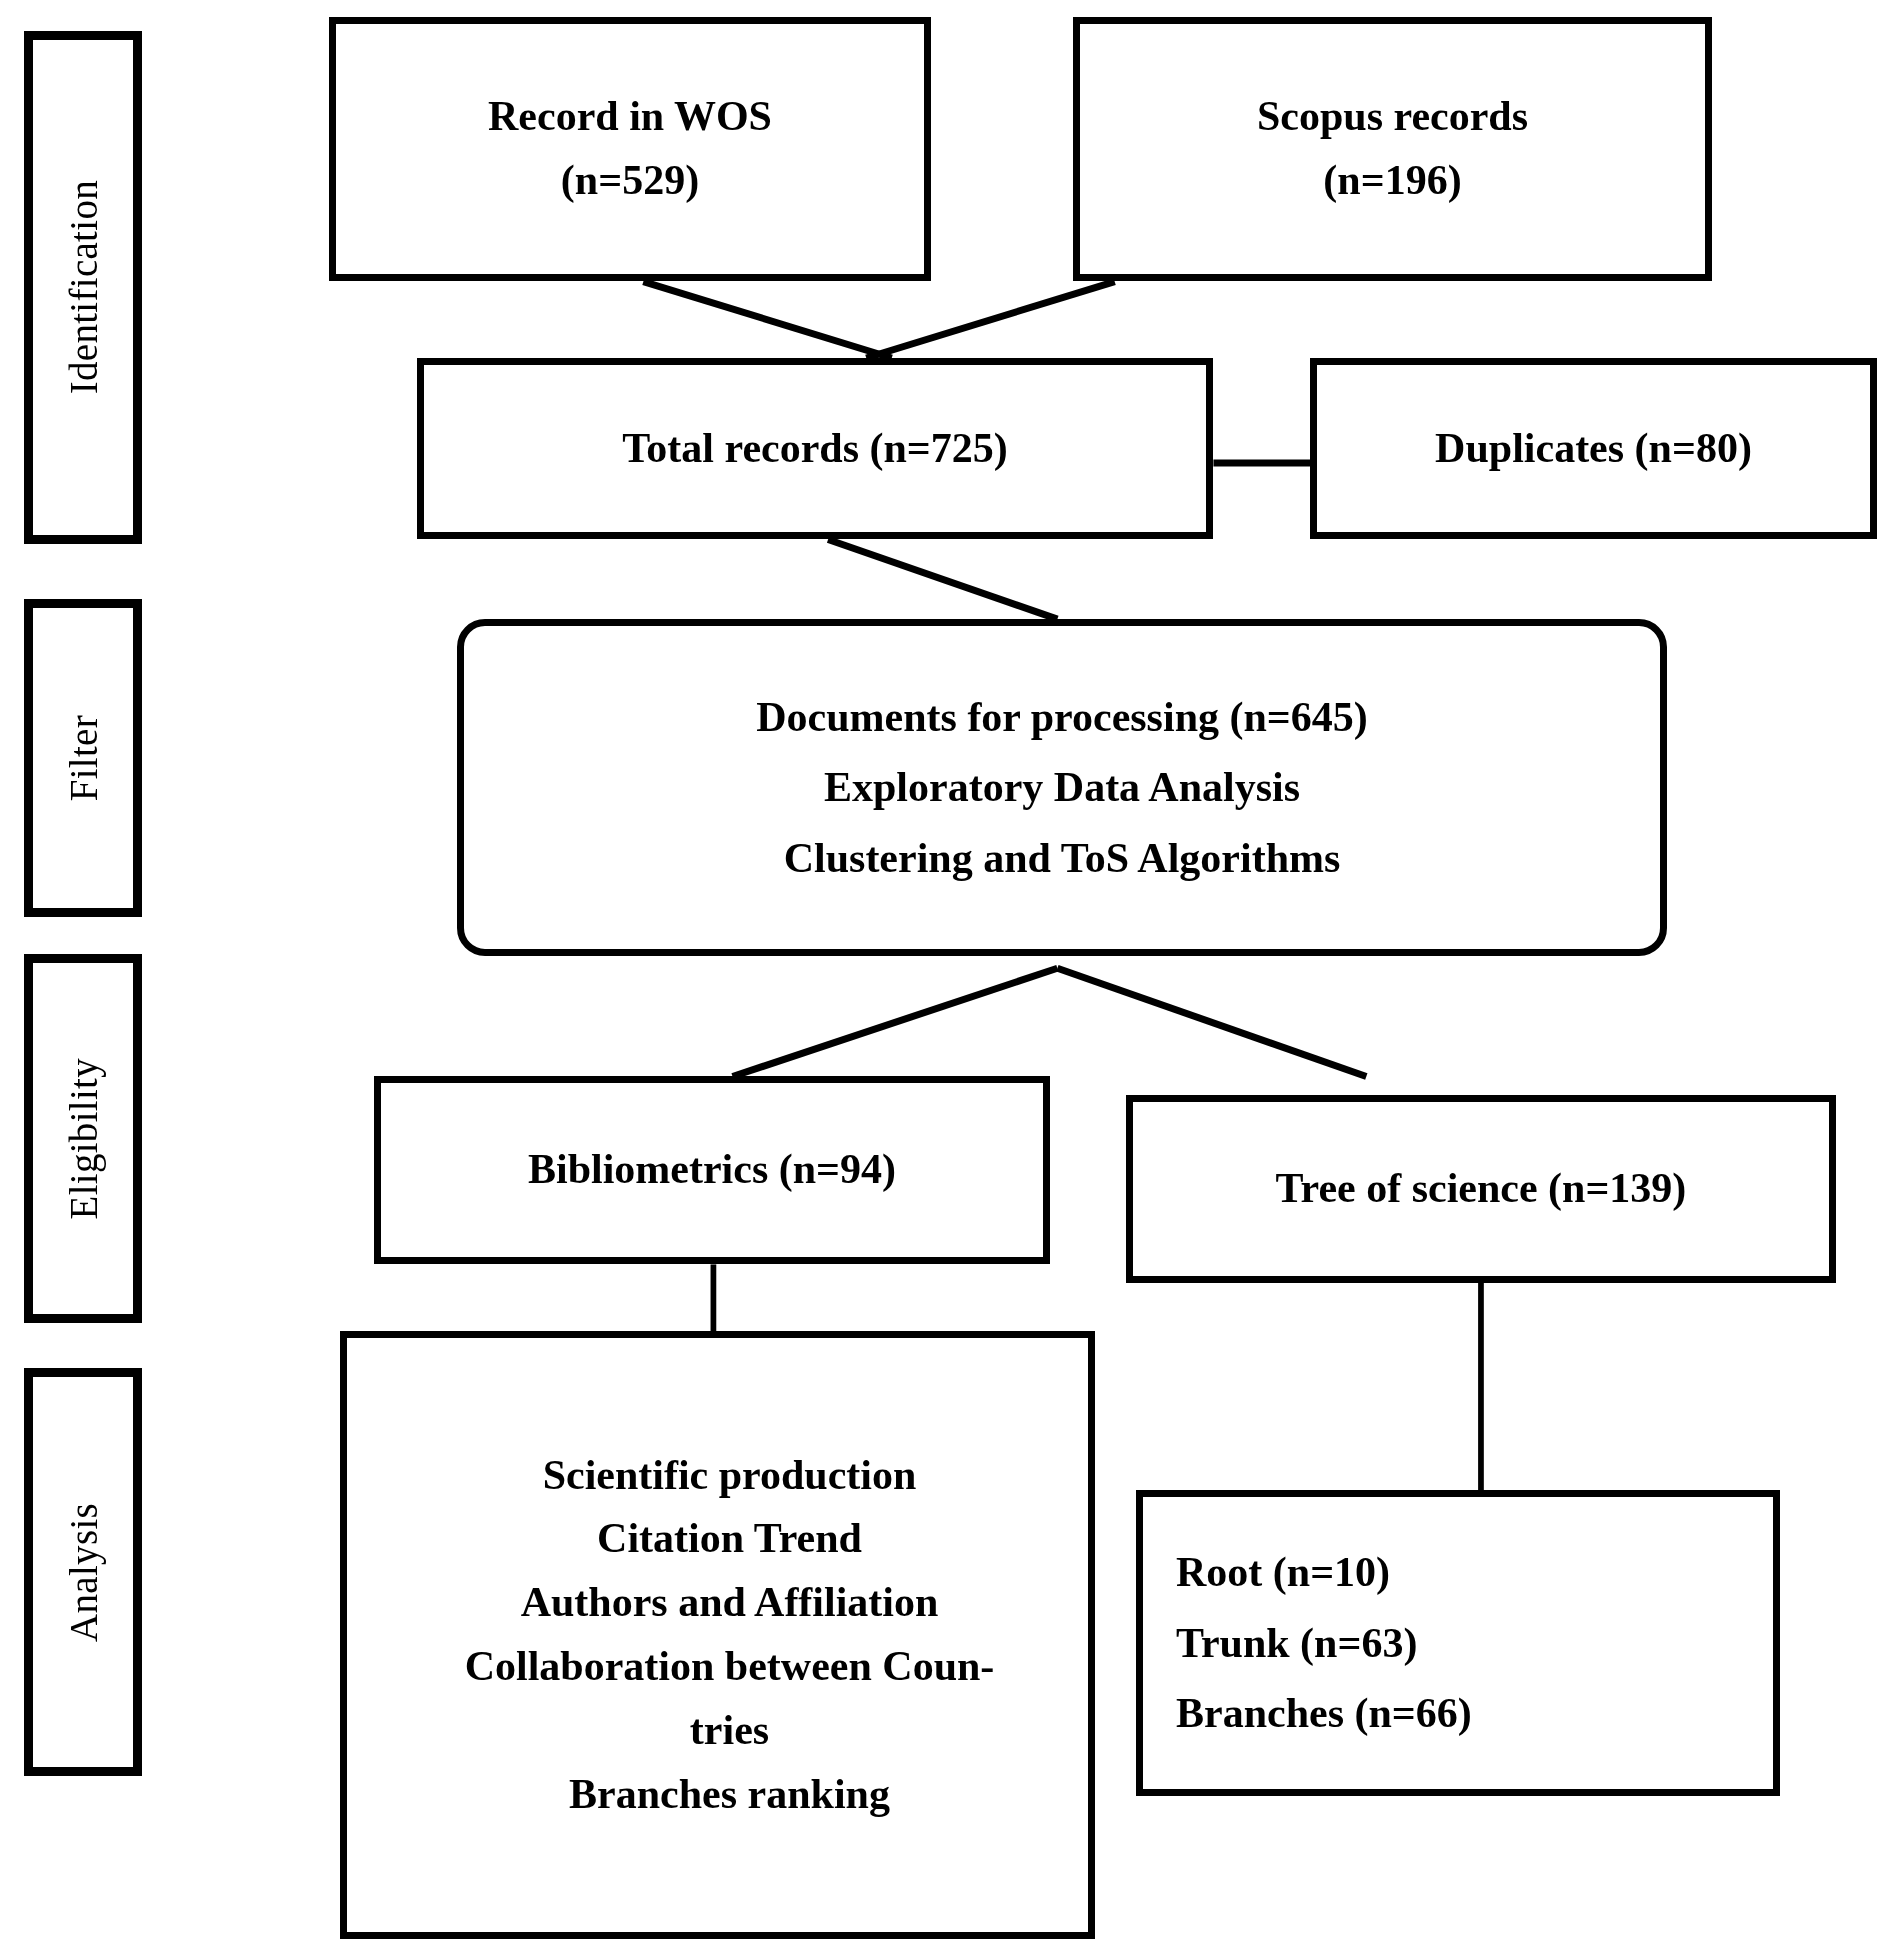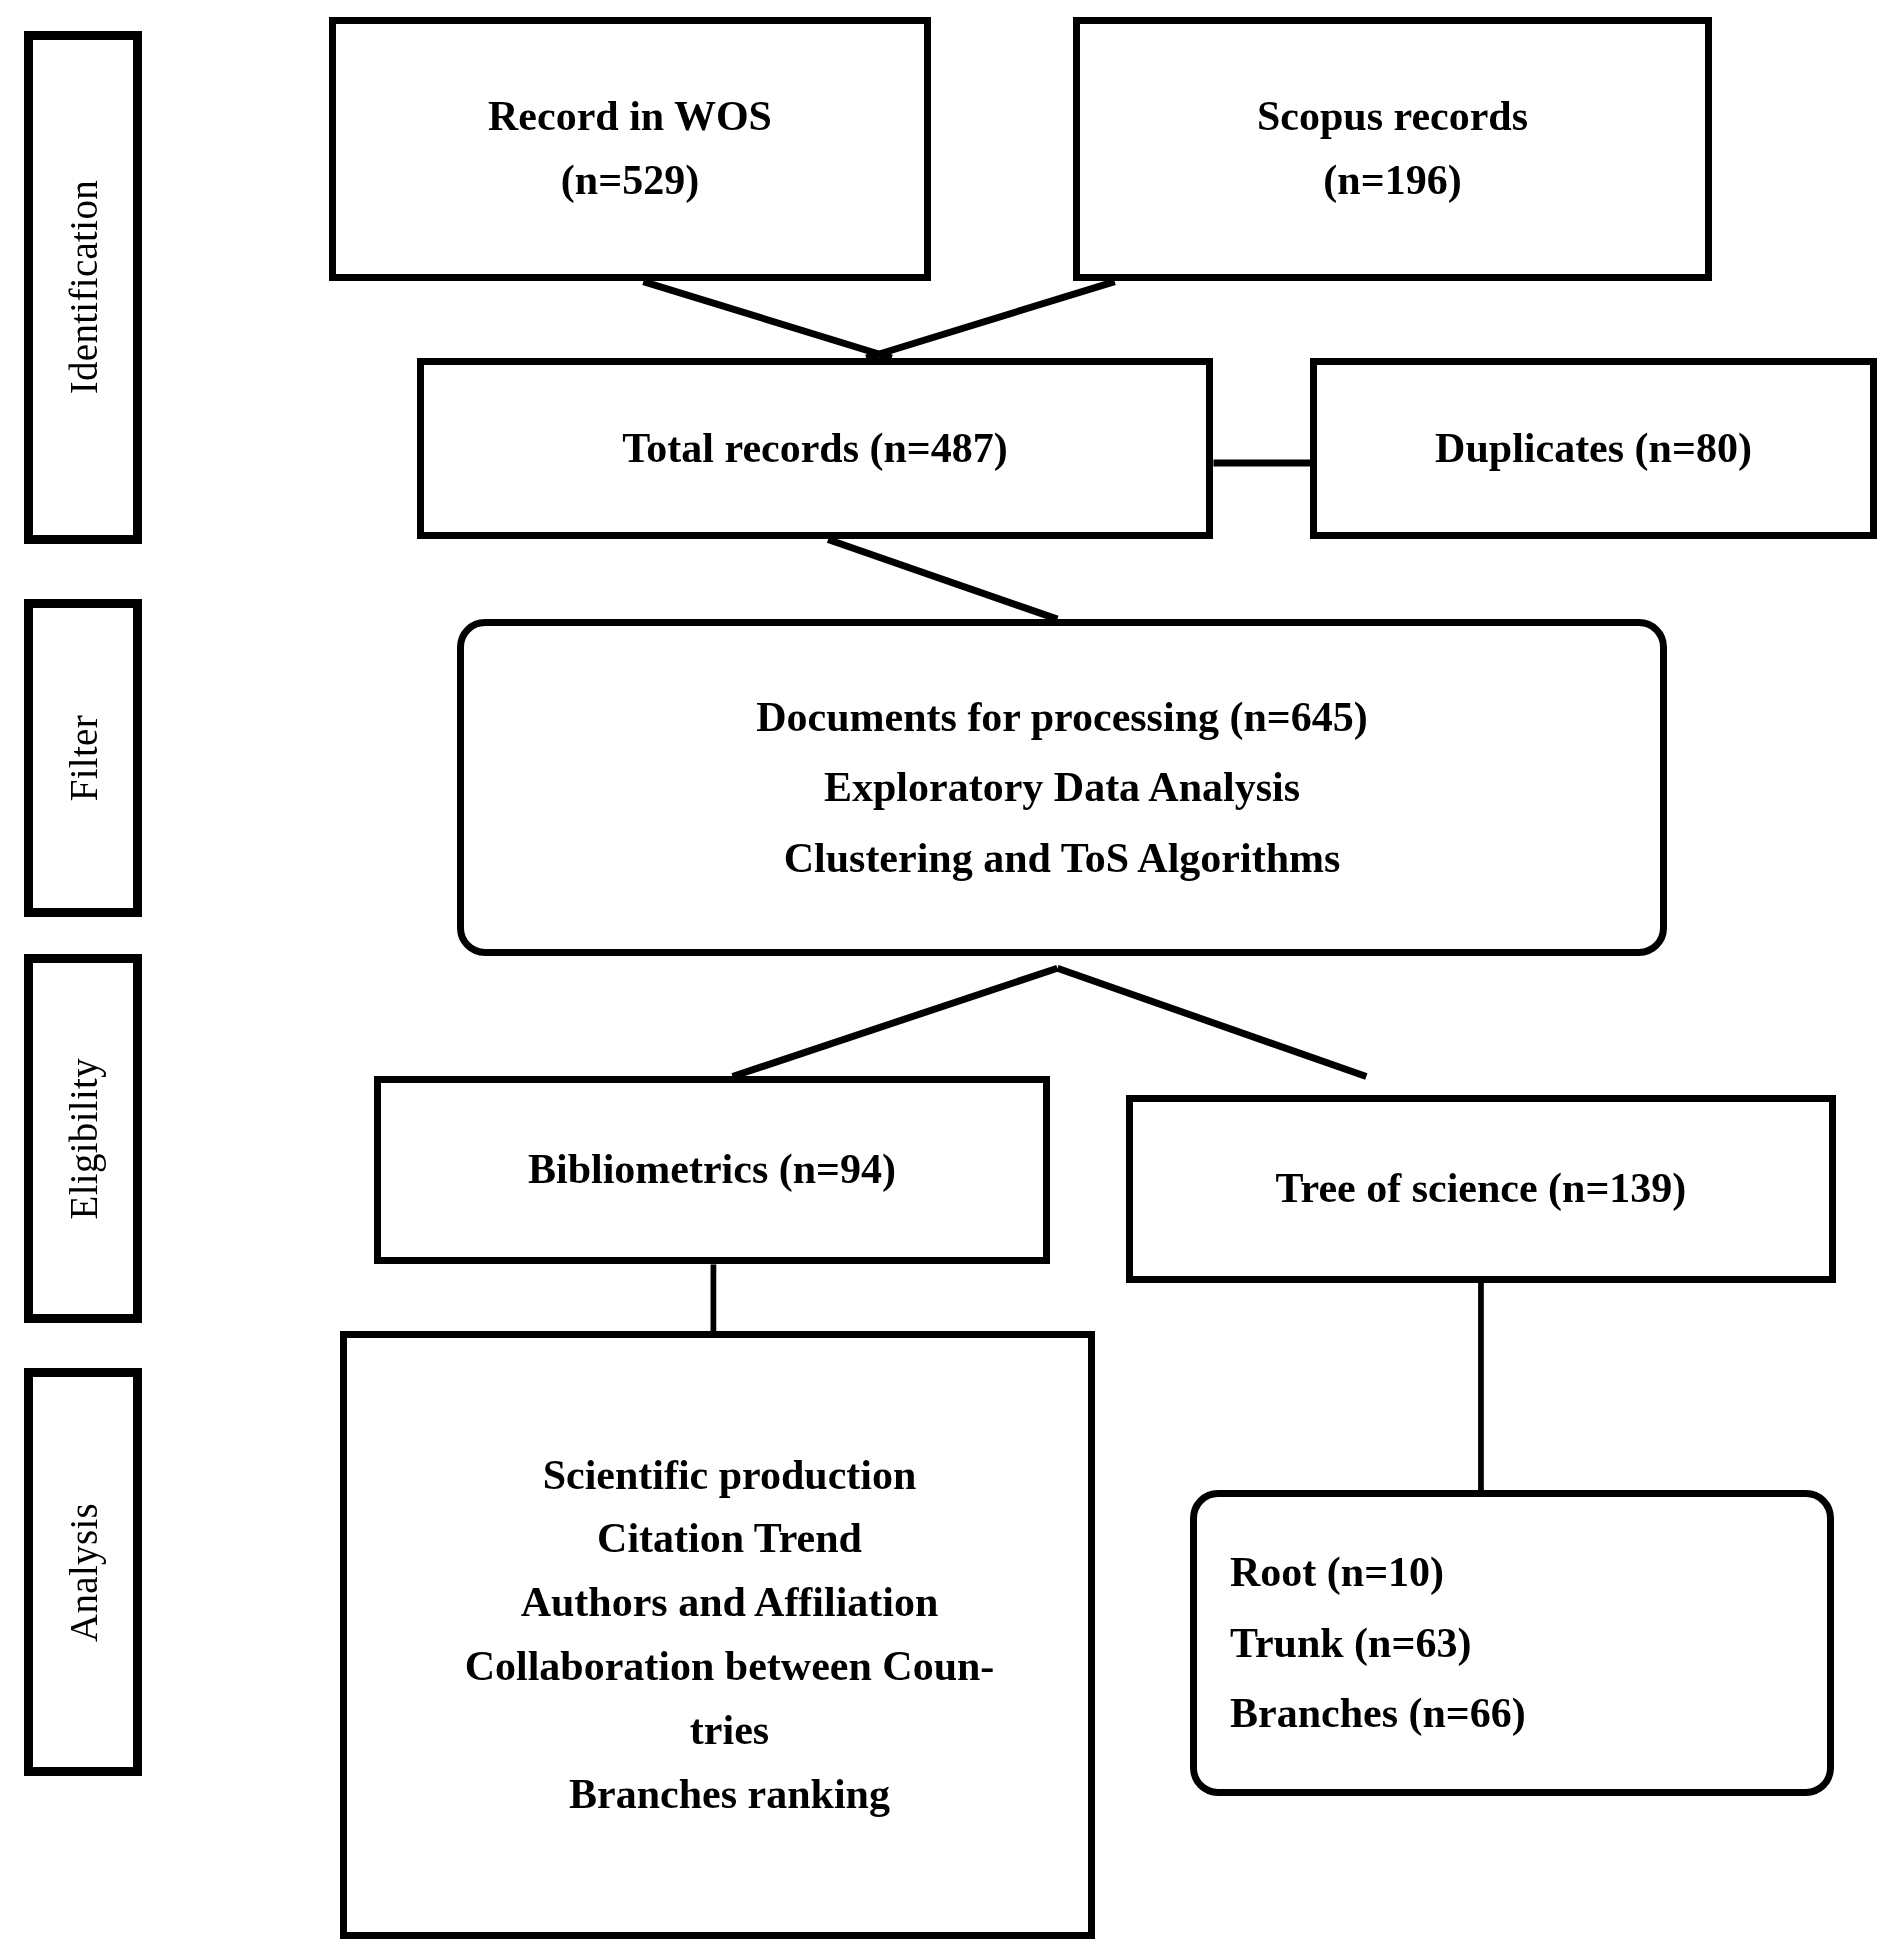--- a/index.html
+++ b/index.html
@@ -113,21 +113,21 @@
     <span class="line">Record in WOS</span>
     <span class="line">(n=529)</span>
   </div>
 
   <div class="node-box" style="left:1073px; top:17px; width:639px; height:264px;">
     <span class="line">Scopus records</span>
     <span class="line">(n=196)</span>
   </div>
 
   <div class="node-box" style="left:417px; top:358px; width:796px; height:181px;">
-    <span class="line">Total records (n=487)</span>
+    <span class="line">Total records (n=725)</span>
   </div>
 
   <div class="node-box" style="left:1310px; top:358px; width:567px; height:181px;">
     <span class="line">Duplicates (n=80)</span>
   </div>
 
   <div class="node-box tight" style="left:457px; top:619px; width:1210px; height:337px;border-radius:28px;">
     <span class="line">Documents for processing (n=645)</span>
     <span class="line">Exploratory Data Analysis</span>
     <span class="line">Clustering and ToS Algorithms</span>
@@ -143,20 +143,20 @@
 
   <div class="node-box" style="left:340px; top:1331px; width:755px; height:608px;padding-left:24px;">
     <span class="line">Scientific production</span>
     <span class="line">Citation Trend</span>
     <span class="line">Authors and Affiliation</span>
     <span class="line">Collaboration between Coun-</span>
     <span class="line">tries</span>
     <span class="line">Branches ranking</span>
   </div>
 
-  <div class="node-box stack-left tight" style="left:1190px; top:1490px; width:644px; height:306px;border-radius:28px;">
+  <div class="node-box stack-left tight" style="left:1136px; top:1490px; width:644px; height:306px;">
     <span class="line">Root (n=10)</span>
     <span class="line">Trunk (n=63)</span>
     <span class="line">Branches (n=66)</span>
   </div>
 
 </div>
 
 
 </body></html>

